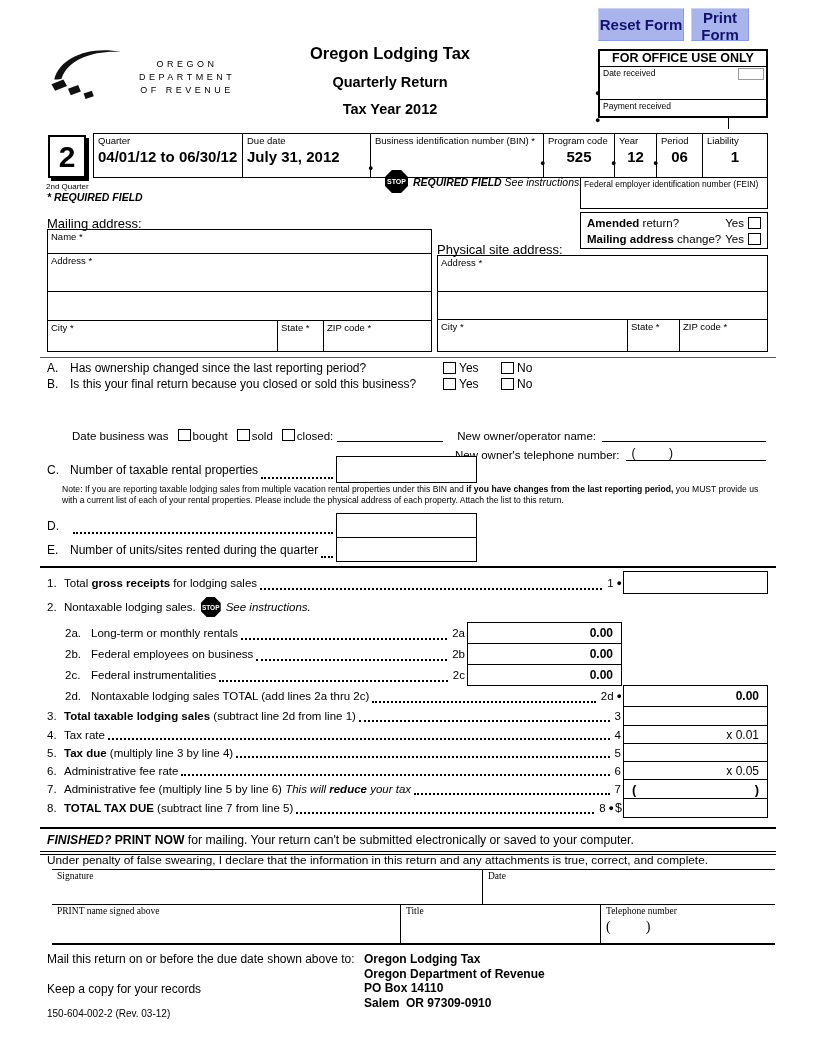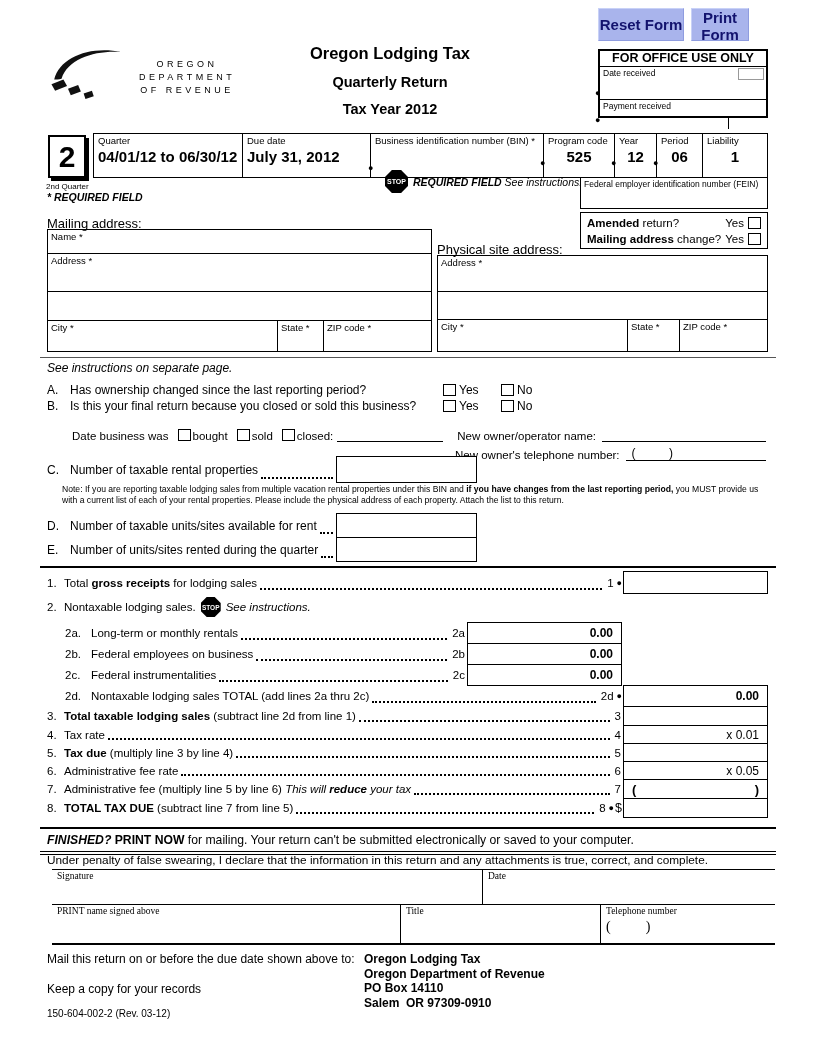--- a/index.html
+++ b/index.html
@@ -287,21 +287,20 @@
         </div>
       <div style="width:88px;">
           <span class="alabel">ZIP code *</span>
         </div>
     </div>
   </div>
 
   <div class="rule1"></div>
 
   <div class="abwrap">
-    <div class="see">See instructions on separate page.</div>
     <div class="qrow">
       <span class="qletter">A.</span>
       <span class="qtext">Has ownership changed since the last reporting period?</span>
       <span class="yn y">
           <span class="cb"></span>
           <span>Yes</span>
         </span>
       <span class="yn n">
           <span class="cb"></span>
           <span>No</span>
@@ -342,21 +341,20 @@
     <span class="qletter">C.</span>
     <span class="ctext">Number of taxable rental properties</span>
     <span class="leader"></span>
     <span class="cdebox"></span>
   </div>
   <div class="note">
     <span>Note: If you are reporting taxable lodging sales from multiple vacation rental properties under this BIN and </span><b>if you have changes from the last reporting period,</b><span> you MUST provide us with a current list of each of your rental properties. Please include the physical address of each property. Attach the list to this return.</span>
   </div>
   <div class="cde rowD">
     <span class="qletter">D.</span>
-    <span class="ctext">Number of taxable units/sites available for rent</span>
     <span class="leader"></span>
     <span class="cdebox"></span>
   </div>
   <div class="cde rowE">
     <span class="qletter">E.</span>
     <span class="ctext">Number of units/sites rented during the quarter</span>
     <span class="leader"></span>
     <span class="cdebox"></span>
   </div>
 

